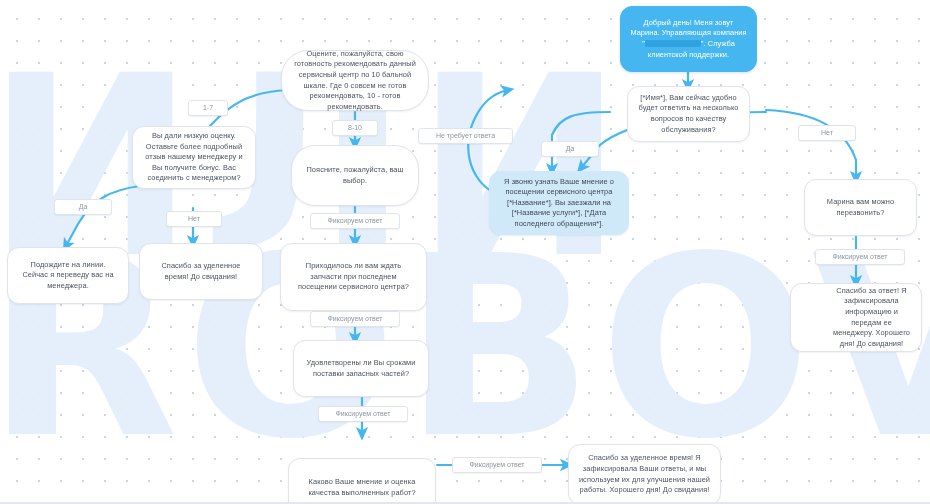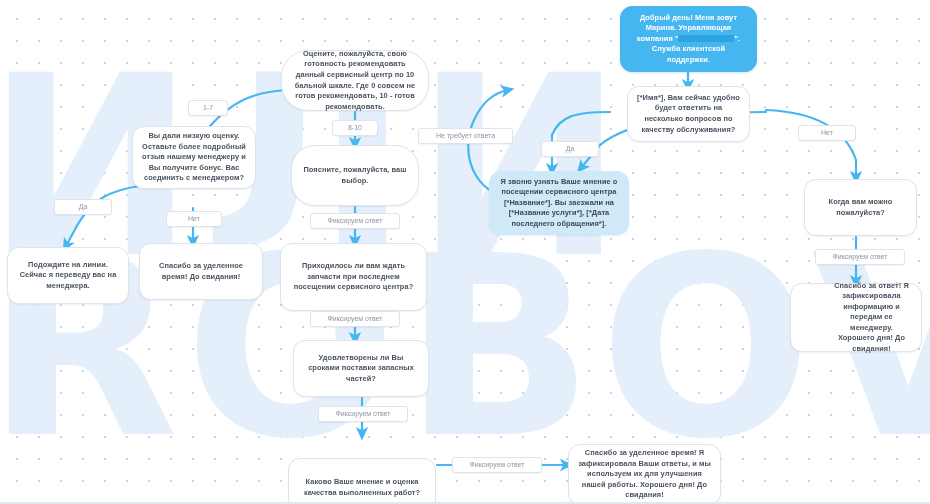--- a/index.html
+++ b/index.html
@@ -58,21 +58,21 @@
     z-index: 3;
     box-sizing: border-box;
     border-radius: 12px;
     display: flex;
     align-items: center;
     justify-content: center;
     text-align: center;
     padding: 6px 9px;
     font-size: 7.4px;
     line-height: 1.42;
-    font-weight: 700;
+    font-weight: 400;
     letter-spacing: .01em;
   }
   .node.white {
     background: #ffffff;
     border: 1px solid #e0e3e8;
     color: #4a5260;
     box-shadow: 0 1px 2px rgba(40,60,90,.07);
   }
   .node.blue-solid {
     background: #46b6f0;
@@ -205,21 +205,21 @@
 
   <div class="node white" style="left:288px; top:435px; width:148px; height:59px;margin-top:23px;">
     <span class="txt">Каково Ваше мнение и оценка качества выполненных работ?</span>
   </div>
 
   <div class="node white" style="left:568px; top:444px; width:153px; height:61px;">
     <span class="txt">Спасибо за уделенное время! Я зафиксировала Ваши ответы, и мы используем их для улучшения нашей работы. Хорошего дня! До свидания!</span>
   </div>
 
   <div class="node white" style="left:804px; top:179px; width:113px; height:57px;">
-    <span class="txt">Когда вам можно пожалуйста?</span>
+    <span class="txt">Марина вам можно перезвонить?</span>
   </div>
 
   <div class="node white" style="left:790px; top:283px; width:132px; height:69px;padding-left:40px;">
     <span class="txt">Спасибо за ответ! Я зафиксировала информацию и передам ее менеджеру. Хорошего дня! До свидания!</span>
   </div>
 
   <div class="elabel" style="left:418px; top:128px; width:95px;">
     <span>Не требует ответа</span>
   </div>
 

